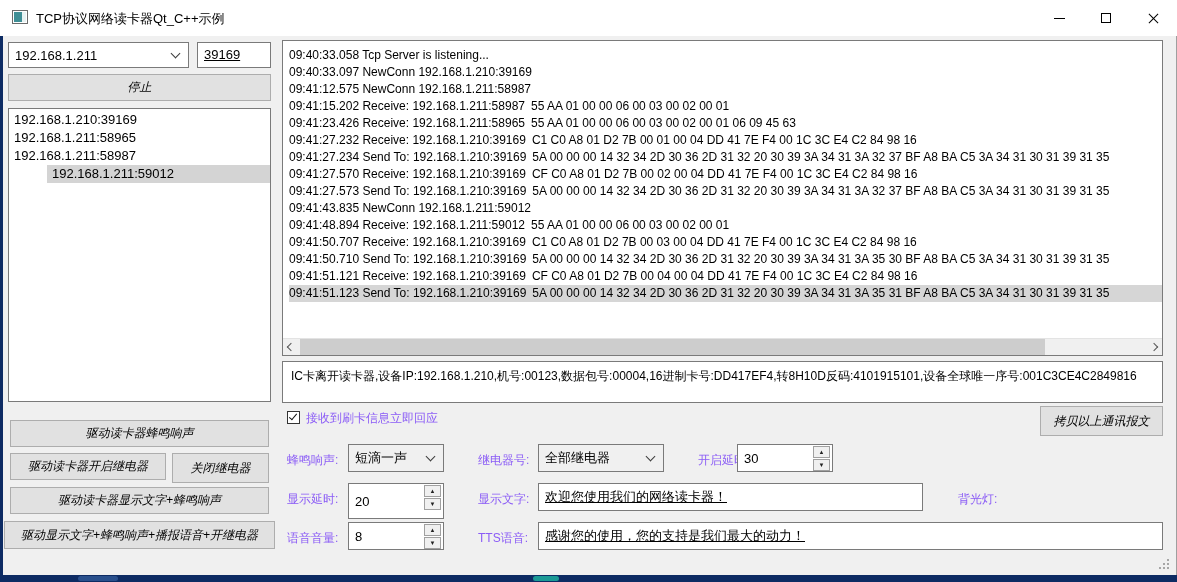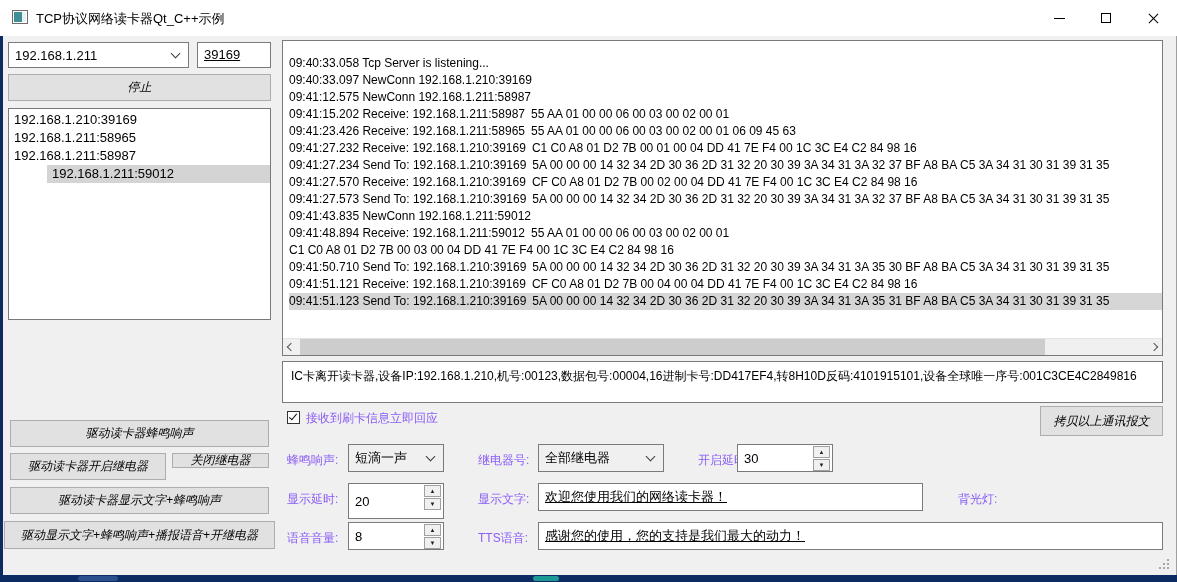--- a/index.html
+++ b/index.html
@@ -28,29 +28,29 @@
   .inputbox { background:#fff; border:1px solid #7a7a7a; font-size:13px; color:#000;
     padding-left:6px; display:flex; align-items:center;text-decoration:underline; }
   input.inputbox { display:block; line-height:26px; font-family:inherit; }
   .combo { background:#fff; border:1px solid #7a7a7a; font-size:13px; color:#000;
     display:flex; align-items:center; padding-left:6px; }
   .combo .chev { position:absolute; right:9px; top:50%; margin-top:-5px; width:7px; height:7px;
     border-right:1.4px solid #3c3c3c; border-bottom:1.4px solid #3c3c3c; transform:rotate(45deg); }
   .lbl { font-size:12px; color:#8b5cf6; white-space:nowrap; }
 
   
-  #client-list { left:8px; top:108px; width:263px; height:212px; background:#fff;
+  #client-list { left:8px; top:108px; width:263px; height:294px; background:#fff;
     border:1px solid #7a7a7a; overflow:hidden; padding-top:2px; }
   .client-item { height:18px; line-height:18px; font-size:13px; padding-left:5px; white-space:nowrap; }
   .client-item.selected { background:#d4d4d4;margin-left:38px; }
 
   
   #log-area { left:282px; top:40px; width:881px; height:316px; background:#fff;
     border:1px solid #7a7a7a; overflow:hidden; }
-  #log-lines { position:absolute; left:0; top:8px; width:100%; height:384px; overflow:hidden; padding:6px 0 0 6px; }
+  #log-lines { position:absolute; left:0; top:0; width:100%; height:384px; overflow:hidden; padding:6px 0 0 6px; }
   .log-line { display:flex; height:17px; line-height:17px; font-size:12px; white-space:pre; width:max-content; min-width:100%; }
   .log-line .meta { flex:none; min-width:230px; padding-right:6px; }
   .log-line.selected { background:#d6d6d6; }
   #hscroll { position:absolute; left:0; bottom:0; width:100%; height:17px; background:#f0f0f0; border-top:1px solid #e3e3e3; }
   .chev-l { left:5px; top:5px; width:6px; height:6px; border-left:1.4px solid #555; border-bottom:1.4px solid #555; transform:rotate(45deg); position:absolute; }
   .chev-r { right:5px; top:5px; width:6px; height:6px; border-right:1.4px solid #555; border-bottom:1.4px solid #555; transform:rotate(-45deg); position:absolute; }
   #hthumb { position:absolute; left:17px; top:0; width:745px; height:16px; background:#cdcdcd; }
 
   #message-box { left:282px; top:361px; width:881px; height:42px; background:#fff;
     border:1px solid #7a7a7a; font-size:12px; padding:6px 8px; white-space:nowrap; overflow:hidden; }
@@ -116,21 +116,21 @@
       <div class="client-item">192.168.1.211:58987</div>
       <div class="client-item selected">192.168.1.211:59012</div>
     </div>
 
   <div class="abs btn" style="left:10px; top:420px; width:259px; height:27px;">
     <span>驱动读卡器蜂鸣响声</span>
   </div>
   <div class="abs btn" style="left:10px; top:453px; width:156px; height:27px;">
     <span>驱动读卡器开启继电器</span>
   </div>
-  <div class="abs btn" style="left:172px; top:453px; width:97px; height:15px;">
+  <div class="abs btn" style="left:172px; top:453px; width:97px; height:30px;">
     <span>关闭继电器</span>
   </div>
   <div class="abs btn" style="left:10px; top:487px; width:259px; height:27px;">
     <span>驱动读卡器显示文字+蜂鸣响声</span>
   </div>
   <div class="abs btn" style="left:4px; top:521px; width:271px; height:28px;">
     <span>驱动显示文字+蜂鸣响声+播报语音+开继电器</span>
   </div>
 
   <div id="log-area" class="abs">
@@ -139,21 +139,21 @@
         <div class="log-line"><span class="meta">09:40:33.097 NewConn 192.168.1.210:39169</span></div>
         <div class="log-line"><span class="meta">09:41:12.575 NewConn 192.168.1.211:58987</span></div>
         <div class="log-line"><span class="meta">09:41:15.202 Receive: 192.168.1.211:58987</span><span class="hex">55 AA 01 00 00 06 00 03 00 02 00 01</span></div>
         <div class="log-line"><span class="meta">09:41:23.426 Receive: 192.168.1.211:58965</span><span class="hex">55 AA 01 00 00 06 00 03 00 02 00 01 06 09 45 63</span></div>
         <div class="log-line"><span class="meta">09:41:27.232 Receive: 192.168.1.210:39169</span><span class="hex">C1 C0 A8 01 D2 7B 00 01 00 04 DD 41 7E F4 00 1C 3C E4 C2 84 98 16</span></div>
         <div class="log-line"><span class="meta">09:41:27.234 Send To: 192.168.1.210:39169</span><span class="hex">5A 00 00 00 14 32 34 2D 30 36 2D 31 32 20 30 39 3A 34 31 3A 32 37 BF A8 BA C5 3A 34 31 30 31 39 31 35</span></div>
         <div class="log-line"><span class="meta">09:41:27.570 Receive: 192.168.1.210:39169</span><span class="hex">CF C0 A8 01 D2 7B 00 02 00 04 DD 41 7E F4 00 1C 3C E4 C2 84 98 16</span></div>
         <div class="log-line"><span class="meta">09:41:27.573 Send To: 192.168.1.210:39169</span><span class="hex">5A 00 00 00 14 32 34 2D 30 36 2D 31 32 20 30 39 3A 34 31 3A 32 37 BF A8 BA C5 3A 34 31 30 31 39 31 35</span></div>
         <div class="log-line"><span class="meta">09:41:43.835 NewConn 192.168.1.211:59012</span></div>
         <div class="log-line"><span class="meta">09:41:48.894 Receive: 192.168.1.211:59012</span><span class="hex">55 AA 01 00 00 06 00 03 00 02 00 01</span></div>
-        <div class="log-line"><span class="hex">C1 C0 A8 01 D2 7B 00 03 00 04 DD 41 7E F4 00 1C 3C E4 C2 84 98 16</span></div>
+        <div class="log-line"><span class="meta">09:41:50.707 Receive: 192.168.1.210:39169</span><span class="hex">C1 C0 A8 01 D2 7B 00 03 00 04 DD 41 7E F4 00 1C 3C E4 C2 84 98 16</span></div>
         <div class="log-line"><span class="meta">09:41:50.710 Send To: 192.168.1.210:39169</span><span class="hex">5A 00 00 00 14 32 34 2D 30 36 2D 31 32 20 30 39 3A 34 31 3A 35 30 BF A8 BA C5 3A 34 31 30 31 39 31 35</span></div>
         <div class="log-line"><span class="meta">09:41:51.121 Receive: 192.168.1.210:39169</span><span class="hex">CF C0 A8 01 D2 7B 00 04 00 04 DD 41 7E F4 00 1C 3C E4 C2 84 98 16</span></div>
         <div class="log-line selected"><span class="meta">09:41:51.123 Send To: 192.168.1.210:39169</span><span class="hex">5A 00 00 00 14 32 34 2D 30 36 2D 31 32 20 30 39 3A 34 31 3A 35 31 BF A8 BA C5 3A 34 31 30 31 39 31 35</span></div>
       </div>
     <div id="hscroll">
       <span class="chev-l"></span>
       <div id="hthumb"></div>
       <span class="chev-r"></span>
     </div>
   </div>

